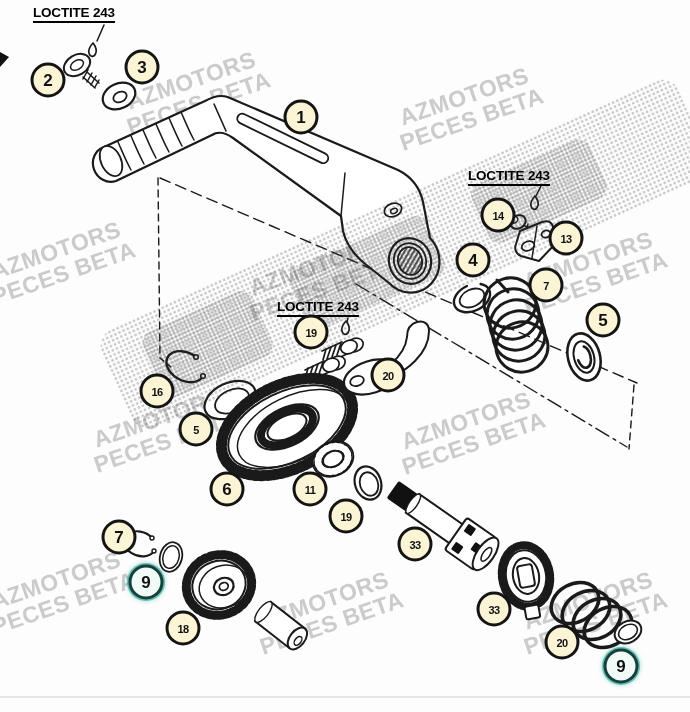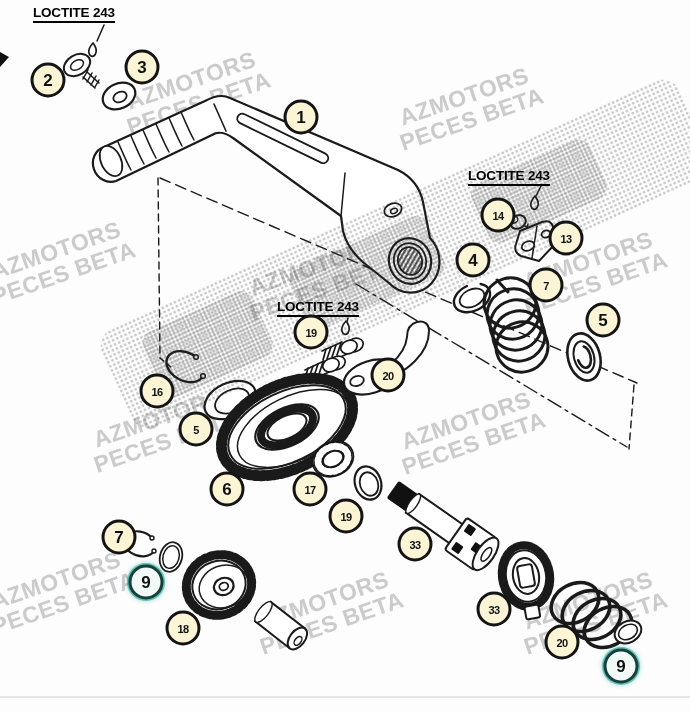--- a/index.html
+++ b/index.html
@@ -325,21 +325,21 @@
   <div class="badge w2" style="left:498px;top:215px">
       <span>14</span>
     </div>
   <div class="badge w2" style="left:196px;top:429px">
       <span>5</span>
     </div>
   <div class="badge w2" style="left:157px;top:391px">
       <span>16</span>
     </div>
   <div class="badge w2" style="left:310px;top:489px">
-      <span>17</span>
+      <span>11</span>
     </div>
   <div class="badge w2" style="left:388px;top:375px">
       <span>20</span>
     </div>
   <div class="badge w2" style="left:346px;top:516px">
       <span>19</span>
     </div>
   <div class="badge w2" style="left:562px;top:642px">
       <span>20</span>
     </div>

